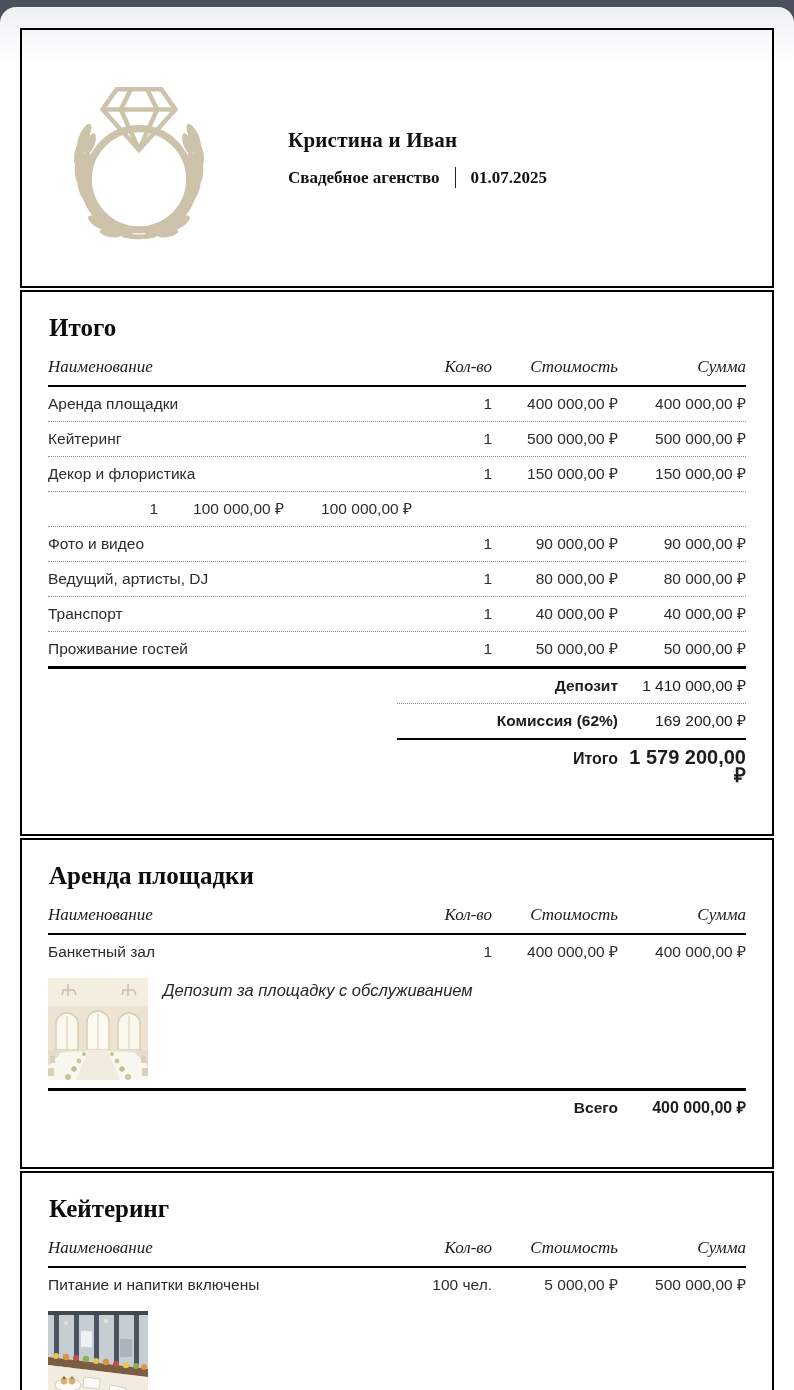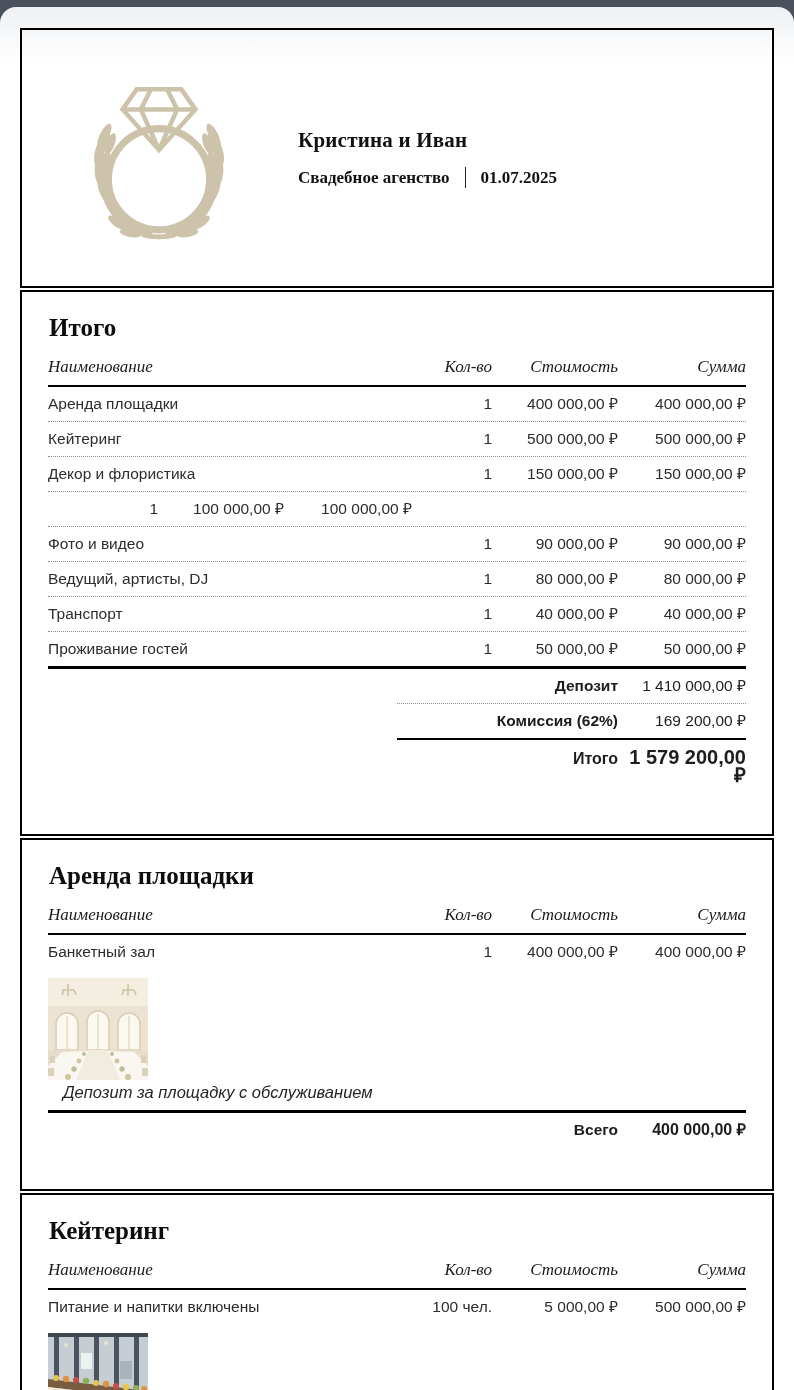--- a/index.html
+++ b/index.html
@@ -12,21 +12,21 @@
     background:linear-gradient(180deg,#eef0f3 0px,#ffffff 55px);
     padding:21px 20px 0;
   }
 
   .box {
     border:2px solid #000; background:transparent;
     margin-bottom:2px; padding:22px 26px 42px;
   }
 
   
-  .box.header-box { height:260px; display:flex; align-items:center; padding:40px 36px; }
+  .box.header-box { height:260px; display:flex; align-items:center; padding:40px 16px;gap:10px; }
   .logo-wrap { width:162px; height:166px; flex:0 0 auto; margin-left:20px; }
   .head-text { margin-left:58px; font-family:"Liberation Serif", serif; color:#111; }
   .clients { font-size:21px; font-weight:600; letter-spacing:.2px; }
   .doc-title { font-size:28px; font-weight:700; line-height:1.14; max-width:420px; margin-top:10px; }
   .subtitle { margin-top:14px; font-size:17px; font-weight:600; display:flex; align-items:center; }
   .subtitle .sep { display:inline-block; width:0; height:21px; border-left:1.5px solid #222; margin:0 15px; }
 
   
   h2.section-title { font-family:"Liberation Serif", serif; font-weight:700; font-size:25px; color:#0d0d0d; margin:0 0 13px 1px; }
 
@@ -43,21 +43,21 @@
   .sep-half-dot   { margin-left:50%; border-top:1px dotted #8b8b8b; }
   .sep-half-solid { margin-left:50%; border-top:2.5px solid #000; }
 
   .totrow { display:flex; align-items:baseline; font-size:15.5px; color:#1d1d1d; padding:8px 0; line-height:18px; }
   .totrow .t-label { flex:1; text-align:right; font-weight:700; }
   .totrow .t-value { width:128px; text-align:right; }
   .totrow.grand .t-value { font-weight:700; font-size:20px; }
   .totrow.grand .t-label { font-size:16px; }
 
   
-  .detail { display:flex; margin-top:9px;flex-direction:column; }
+  .detail { display:flex; margin-top:9px; }
   .photo { width:100px; height:102px; flex:0 0 auto; overflow:hidden; }
   .photo svg { display:block; }
   .desc { font-style:italic; font-size:16.5px; color:#262626; margin-left:15px; padding-top:3px; }
   .vsego-sep { border-top:3px solid #000; margin-top:8px; }
   .totrow.vsego .t-label { font-weight:700; }
   .totrow.vsego .t-value { font-weight:700; font-size:16px; }
 </style>
 </head>
 <body>
 

